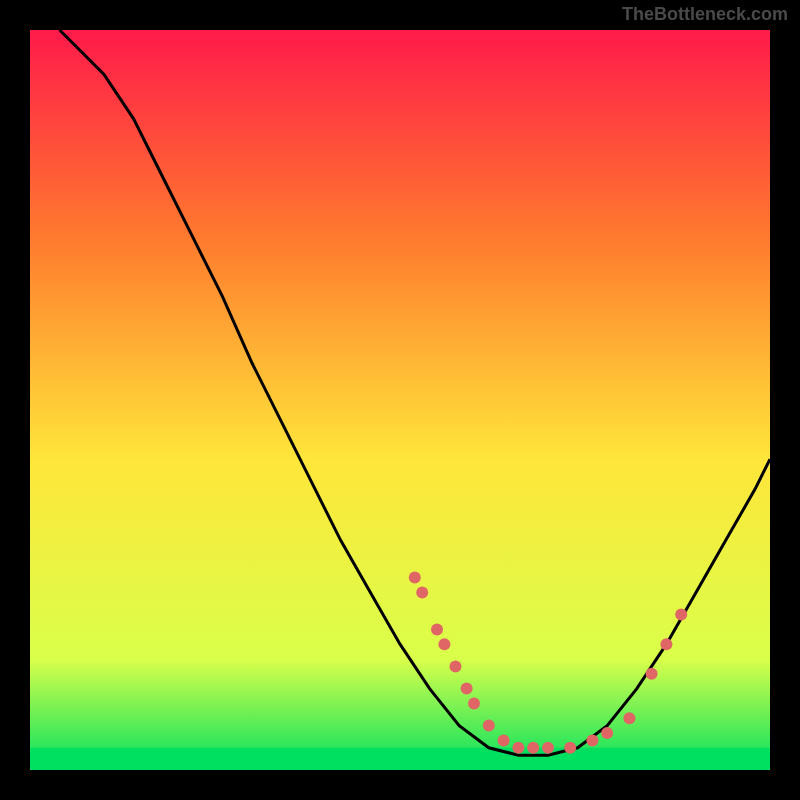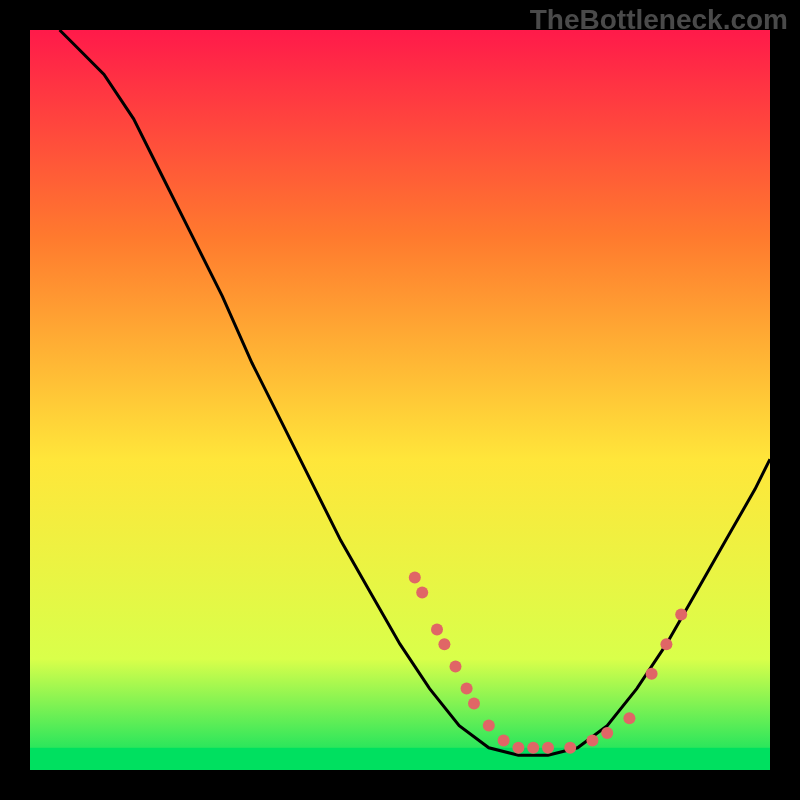--- a/index.html
+++ b/index.html
@@ -10,21 +10,21 @@
     height: 800px;
     overflow: hidden;
     position: relative;
     font-family: Arial, sans-serif;
   }
   .watermark {
     position: absolute;
     top: 4px;
     right: 12px;
     color: #4a4a4a;
-    font-size: 28px;
+    font-size: 18px;
     font-weight: bold;
     z-index: 10;
     margin-left: 38px;
   }
   .chart-wrap {
     position: absolute;
     left: 30px;
     top: 30px;
     width: 740px;
     height: 740px;

